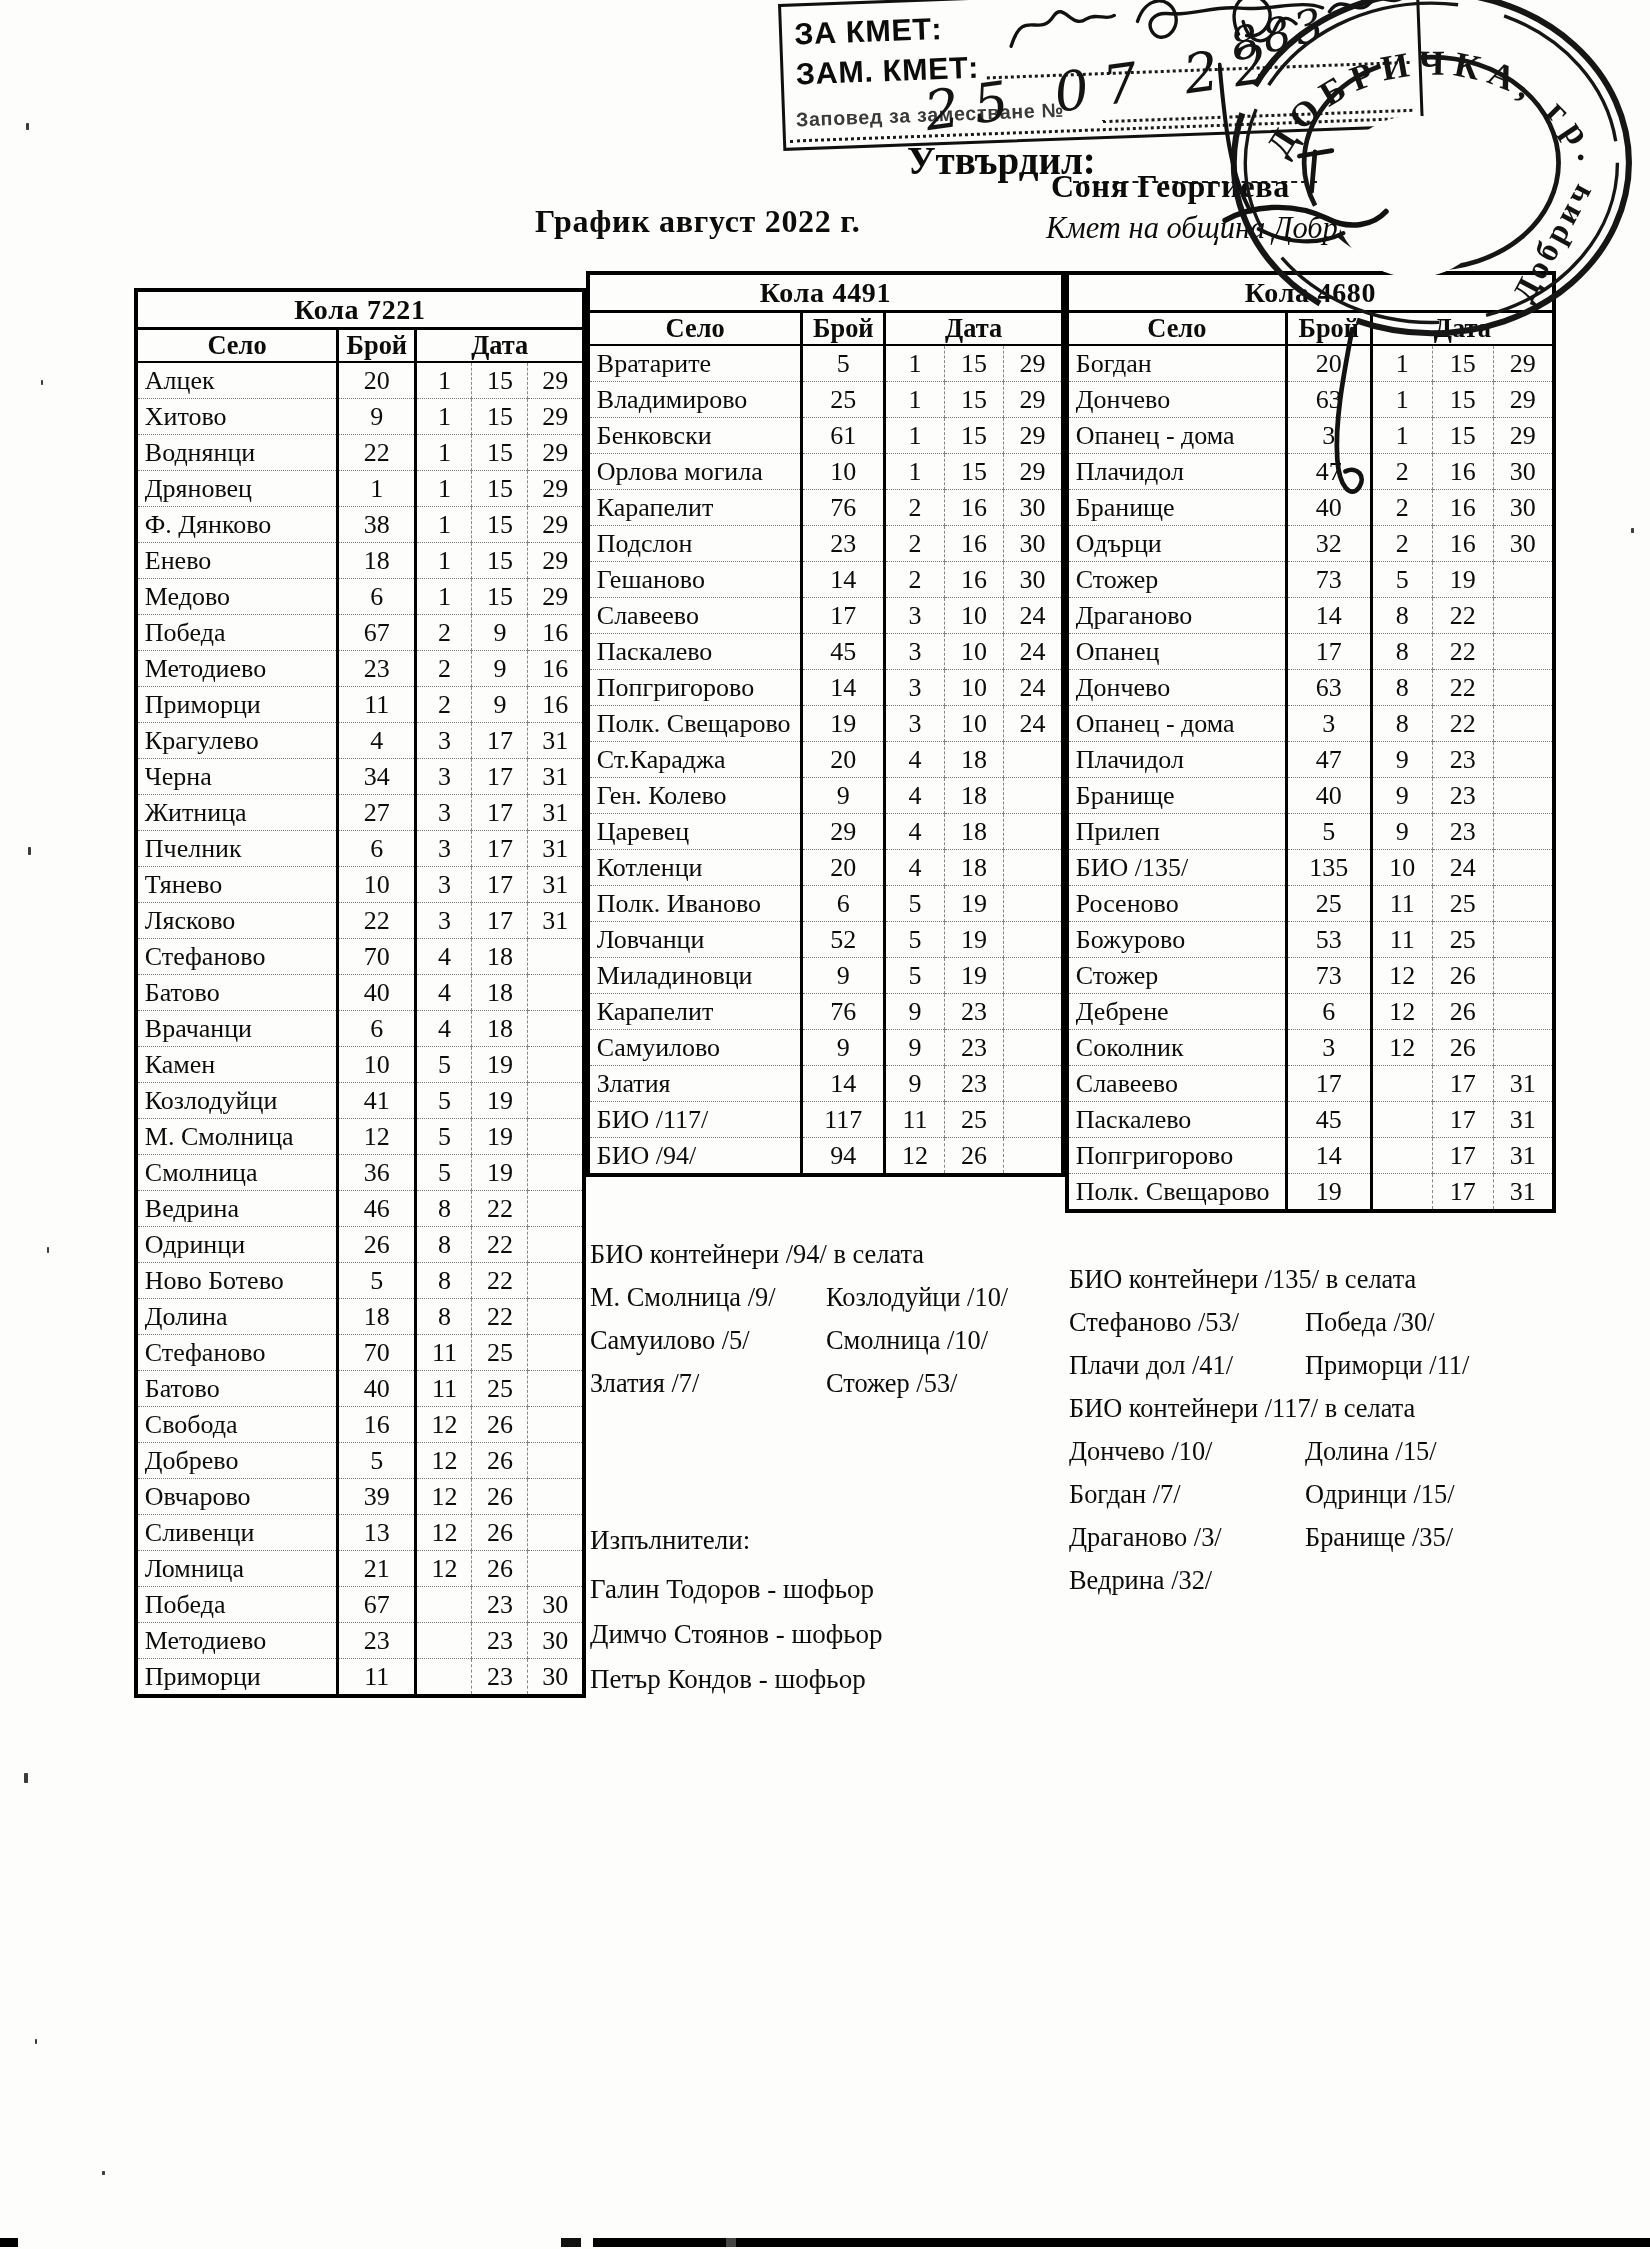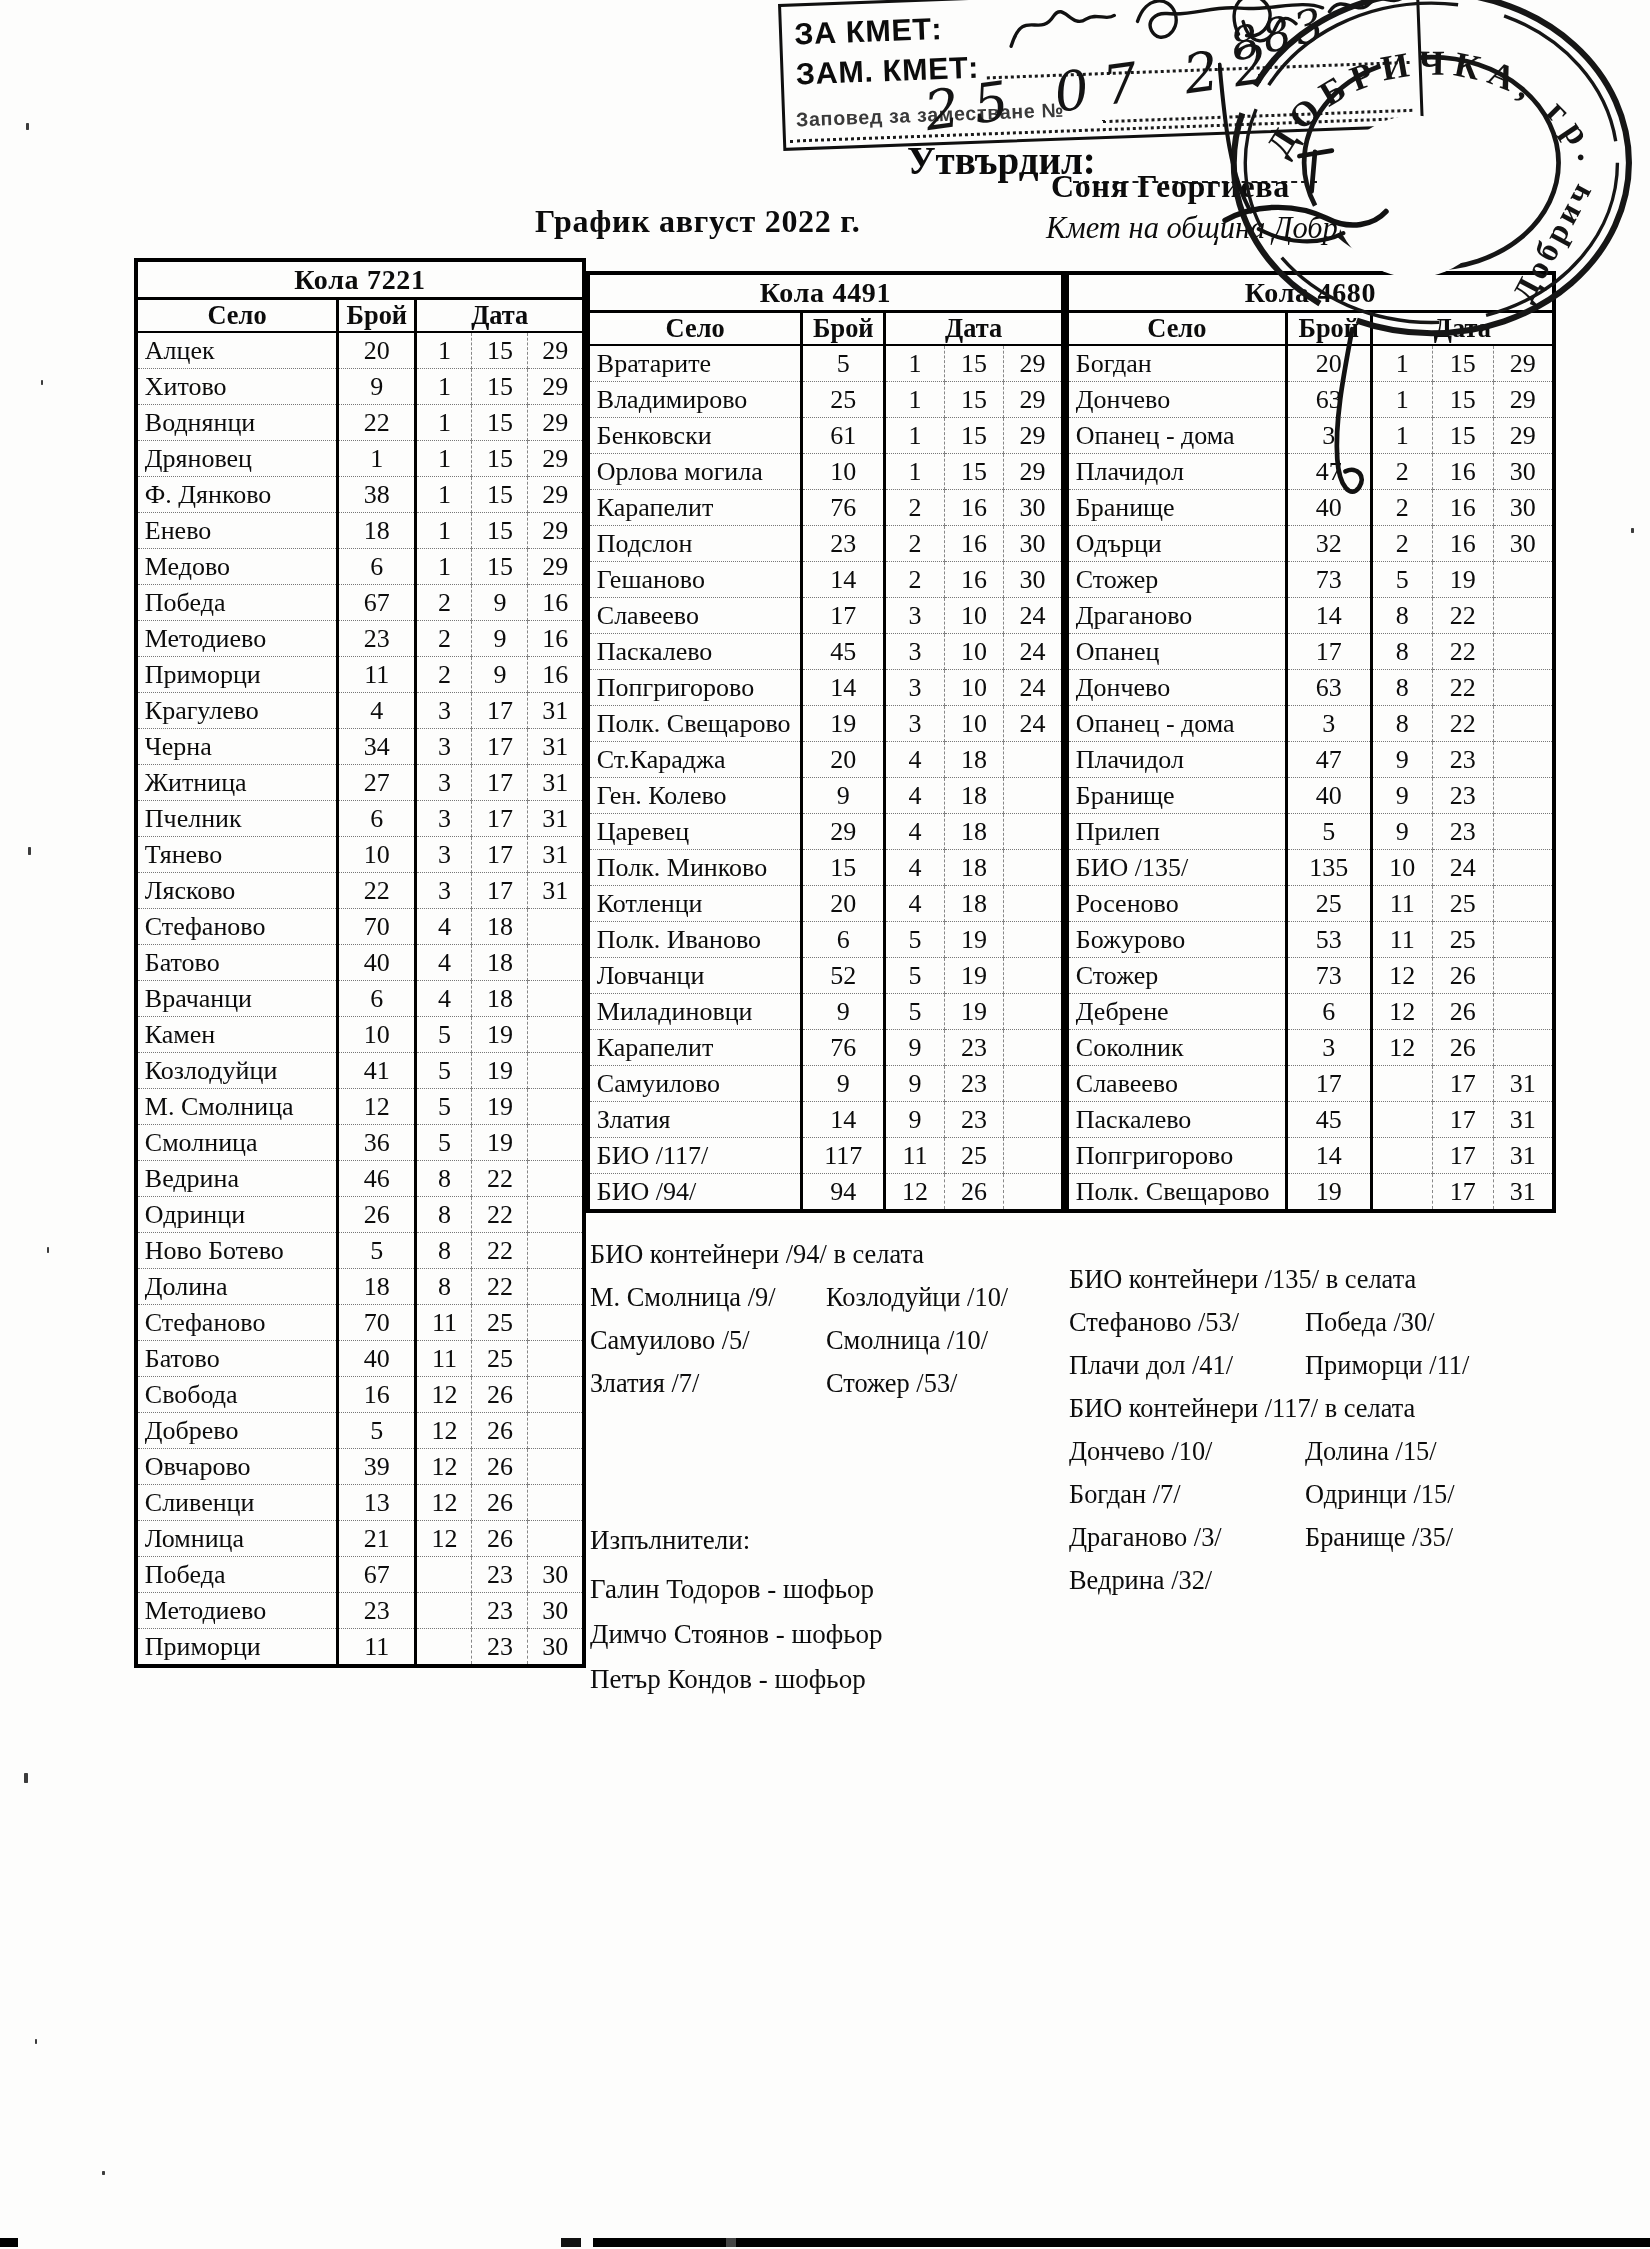--- a/index.html
+++ b/index.html
@@ -74,21 +74,21 @@
     </svg>
   </div>
 
   <div class="abs approve">Утвърдил:</div>
   <div class="abs approve-line"></div>
   <div class="abs signer-name">Соня Георгиева</div>
   <div class="abs signer-role">Кмет  на община Добричка</div>
 
   <div class="abs title">График август 2022 г.</div>
 
-  <table class="sched" style="left:134px;top:258px;width:452px;">
+  <table class="sched" style="left:134px;top:288px;width:452px;">
     <colgroup>
         <col style="width:45%">
         <col style="width:17.5%">
         <col style="width:12.5%">
         <col style="width:12.5%">
         <col style="width:12.5%">
       </colgroup>
     <thead>
       <tr class="car-row">
           <th colspan="5">Кола 7221</th>
@@ -468,27 +468,20 @@
         <tr>
           <td class="name">Ген. Колево</td>
           <td class="cnt">9</td>
           <td class="d">4</td>
           <td class="d">18</td>
           <td class="d d-last"></td>
         </tr>
         <tr>
           <td class="name">Царевец</td>
           <td class="cnt">29</td>
-          <td class="d">4</td>
-          <td class="d">18</td>
-          <td class="d d-last"></td>
-        </tr>
-        <tr>
-          <td class="name">Полк. Минково</td>
-          <td class="cnt">15</td>
           <td class="d">4</td>
           <td class="d">18</td>
           <td class="d d-last"></td>
         </tr>
         <tr>
           <td class="name">Котленци</td>
           <td class="cnt">20</td>
           <td class="d">4</td>
           <td class="d">18</td>
           <td class="d d-last"></td>

